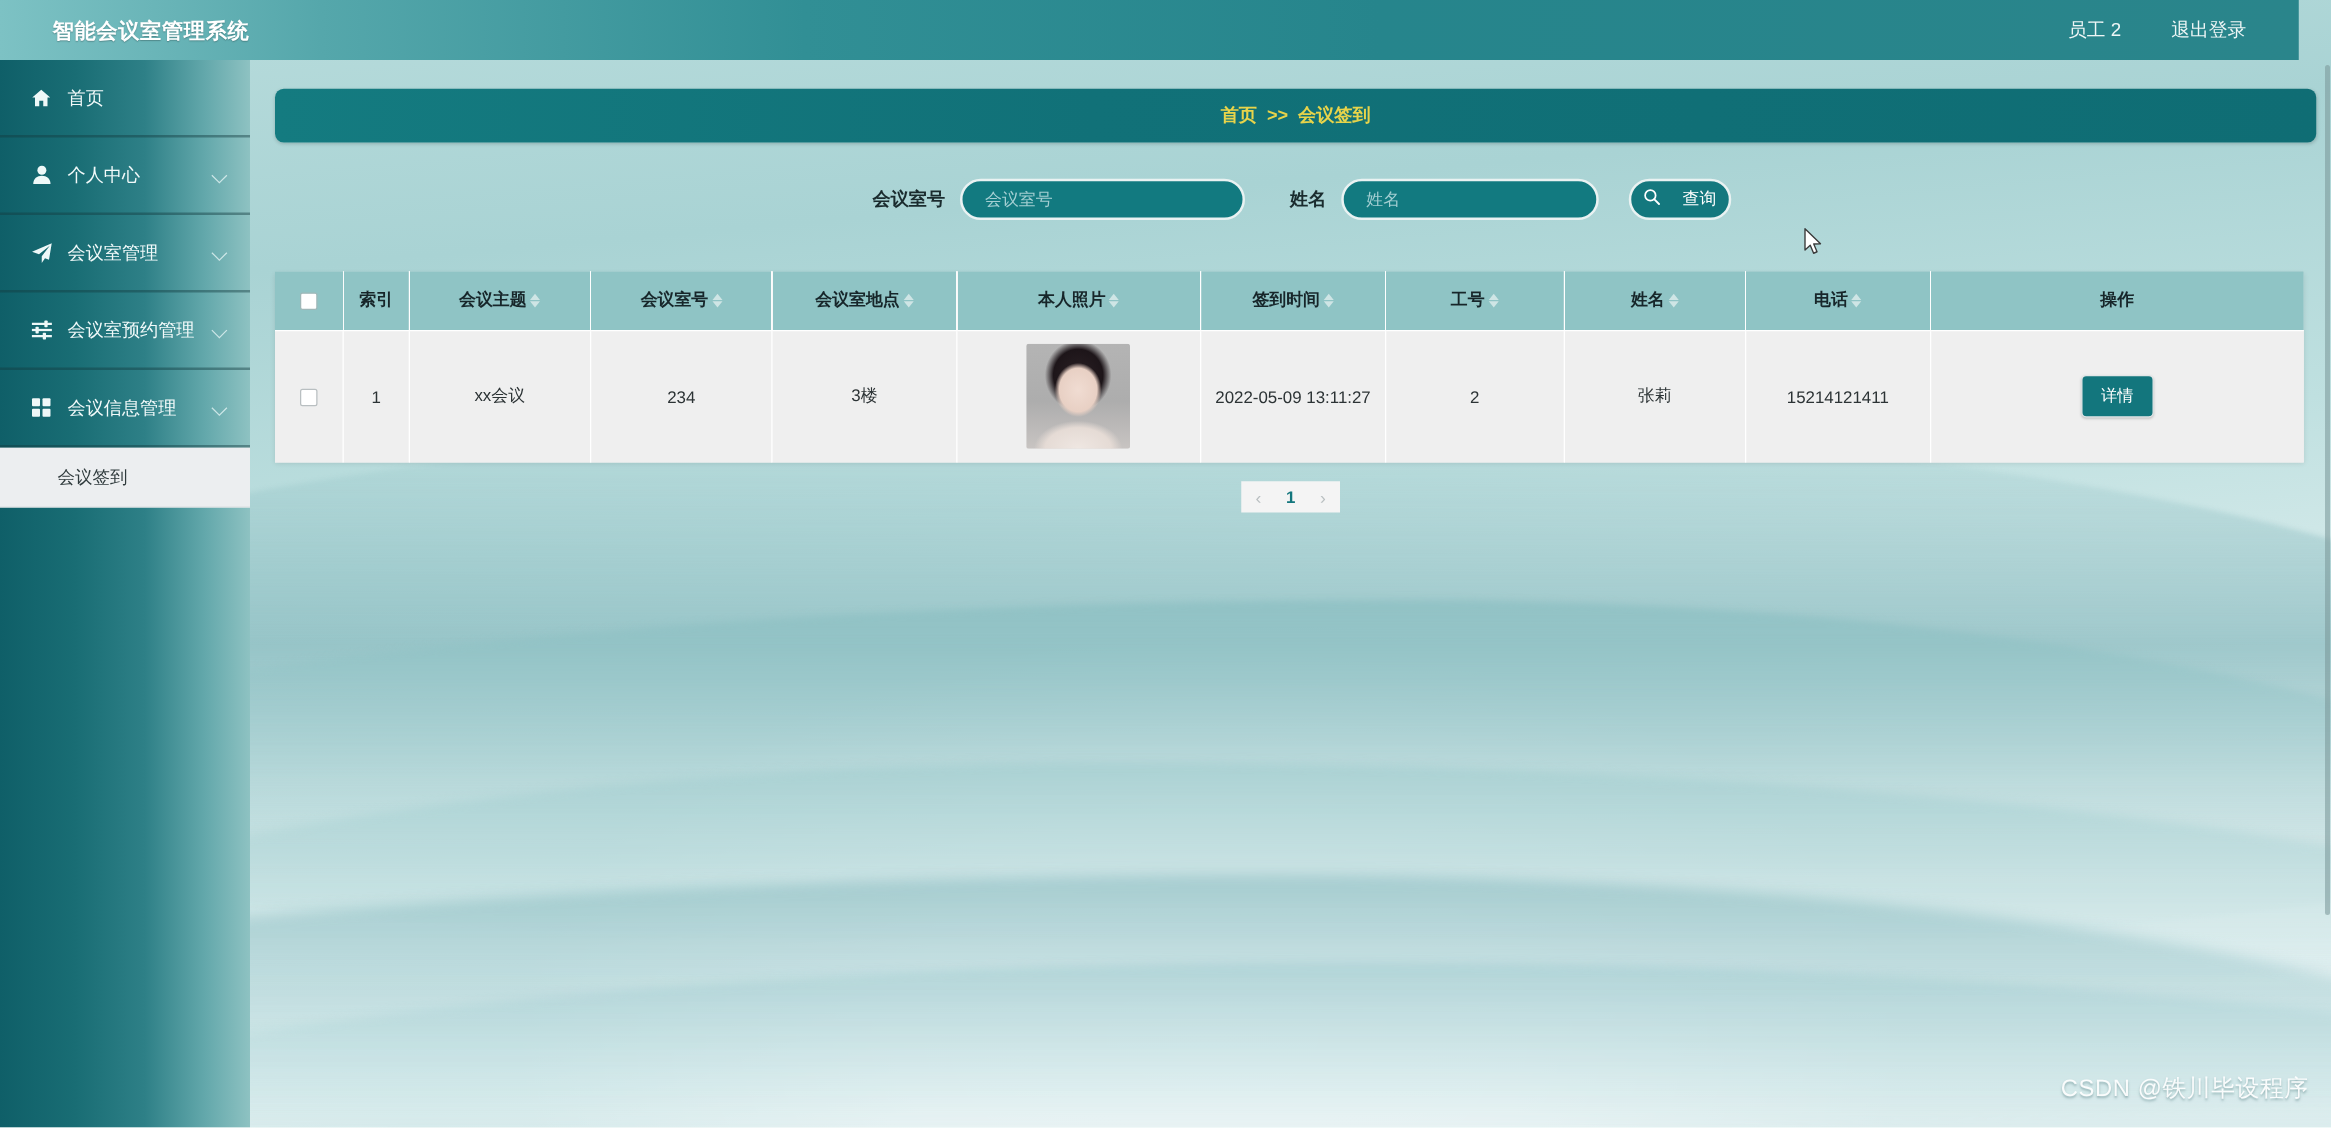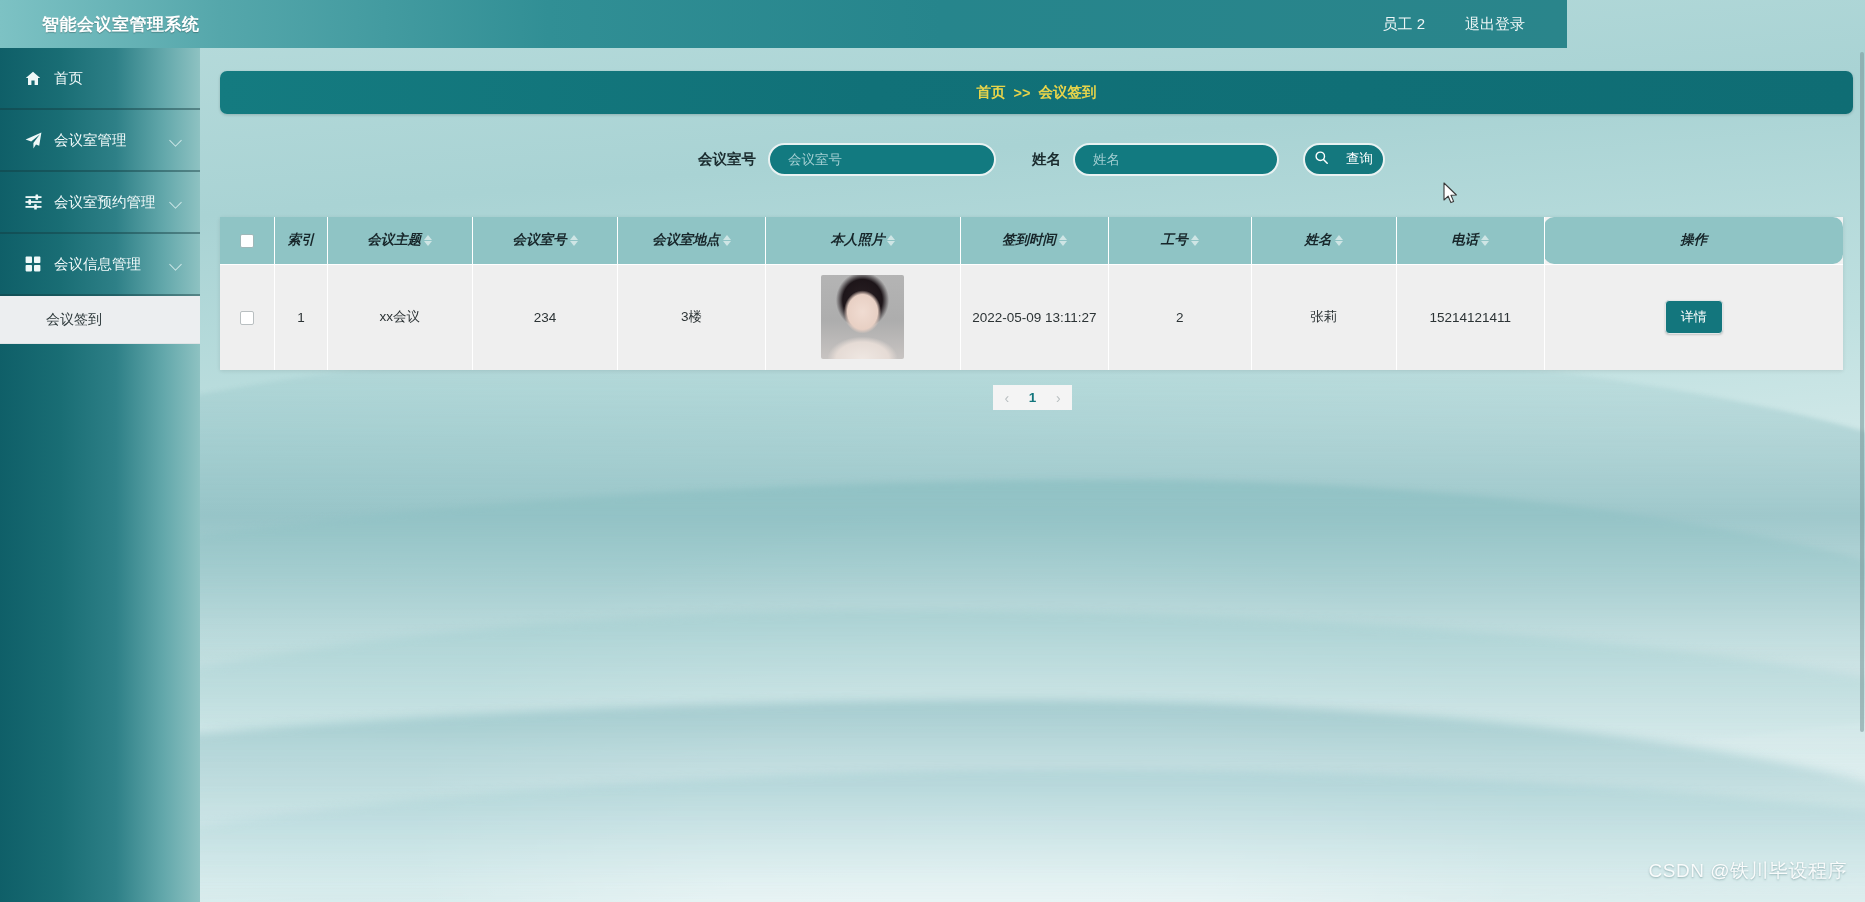--- a/index.html
+++ b/index.html
@@ -59,21 +59,21 @@
     top: 740px; height: 200px;
     background: linear-gradient(180deg, rgba(150,198,203,0.40) 0%, rgba(220,238,239,0.30) 60%, rgba(255,255,255,0) 100%);
     border-radius: 50% 50% 45% 55% / 90% 85% 15% 10%;
     transform: translate(150px, 30px) scaleX(1.3);
     filter: blur(4px);
   }
 
   
   #topbar {
     position: absolute; top: 0; left: 0;
-    width: 1567px; height: 48px;
+    width: 1839px; height: 48px;
     background: linear-gradient(90deg, #7dc2c4 0%, #55a7ab 14%, #318f95 35%, #26858c 60%, #2a858b 100%);
     display: flex; align-items: center;
     z-index: 30;
   }
   #app-title {
     margin-left: 42px;
     color: #ffffff;
     font-size: 17px;
     font-weight: bold;
     letter-spacing: 0.5px;
@@ -215,22 +215,22 @@
     color: #17262a;
     font-size: 13.5px;
     font-weight: bold;
     height: 47px;
     border-right: 1px solid #ffffff;
     border-bottom: 1px solid #ffffff;
     text-align: center;
     padding: 0 4px;
     position: relative;
   }
-  thead th:last-child { border-right: none; border-radius: 10px; }
-  .th-inner { display: inline-flex; align-items: center; justify-content: flex-start; gap: 3px; font-style: italic; }
+  thead th:last-child { border-right: none; }
+  .th-inner { display: inline-flex; align-items: center; justify-content: flex-start; gap: 3px; }
   .sorter { display: inline-flex; flex-direction: column; gap: 1px; }
   .sorter i {
     display: block; width: 0; height: 0;
     border-left: 4px solid transparent;
     border-right: 4px solid transparent;
   }
   .sorter i.up { border-bottom: 5px solid #cfe5e5; }
   .sorter i.dn { border-top: 5px solid #cfe5e5; }
   tbody td {
     background: #efefef;
@@ -352,20 +352,30 @@
 
   <div class="menu-item">
     <span class="mi-icon">
       <svg width="16" height="15" viewBox="0 0 16 15">
           <path d="M8 0.8 L15.2 7 L13 7 L13 14 L9.6 14 L9.6 9.6 L6.4 9.6 L6.4 14 L3 14 L3 7 L0.8 7 Z" fill="#eef8f8"></path>
         </svg>
     </span>
     <span class="mi-label">首页</span>
   </div>
 
+  <div class="menu-item">
+    <span class="mi-icon">
+      <svg width="15" height="16" viewBox="0 0 15 16">
+          <circle cx="7.5" cy="4.2" r="3.6" fill="#eef8f8"></circle>
+          <path d="M0.6 15.2 C0.6 10.9 3.7 8.6 7.5 8.6 C11.3 8.6 14.4 10.9 14.4 15.2 Z" fill="#eef8f8"></path>
+        </svg>
+    </span>
+    <span class="mi-label">个人中心</span>
+    <span class="mi-arrow"></span>
+  </div>
 
   <div class="menu-item">
     <span class="mi-icon">
       <svg width="17" height="17" viewBox="0 0 17 17">
           <path d="M16.4 0.6 L0.6 7.4 L6.2 9.4 L14.8 2.6 L8.4 11.0 L8.4 16.4 L11.0 12.6 L14.2 13.8 Z" fill="#eef8f8"></path>
         </svg>
     </span>
     <span class="mi-label">会议室管理</span>
     <span class="mi-arrow"></span>
   </div>

